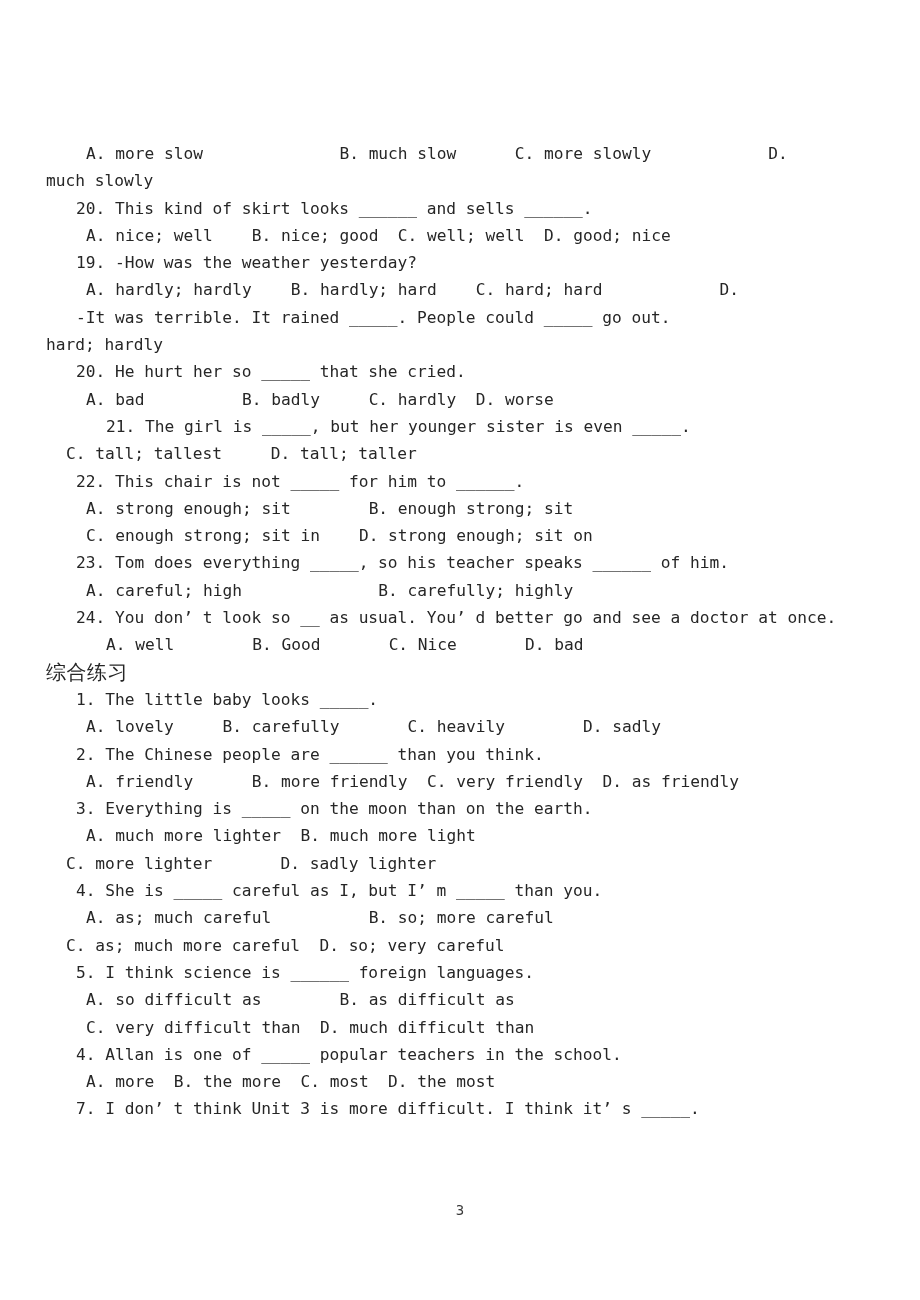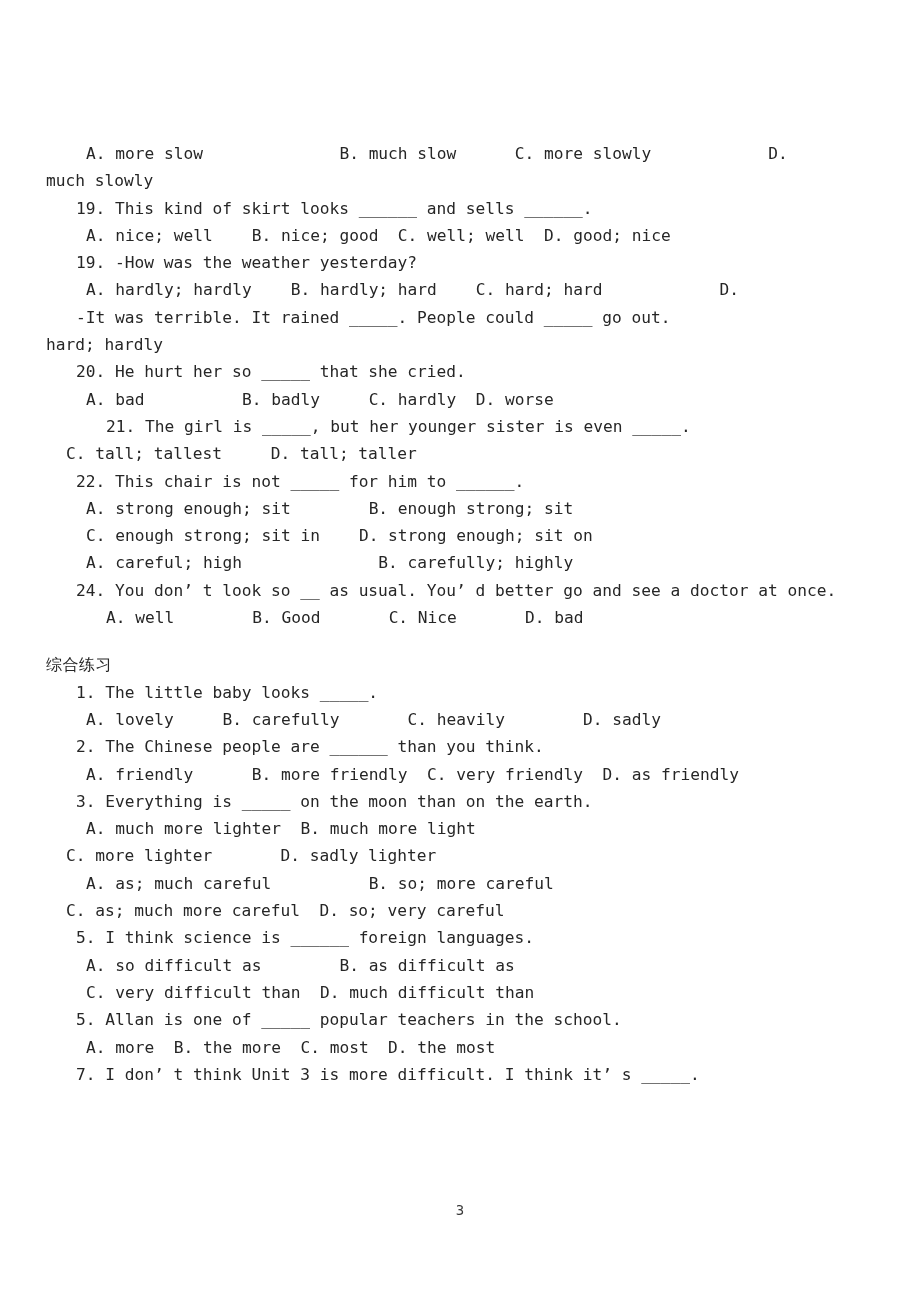--- a/index.html
+++ b/index.html
@@ -31,23 +31,22 @@
   .line {
     font-size: 16.2px;
     line-height: 27.3px;
     white-space: pre;
     letter-spacing: 0px;
     color: #262626;
     height: 27.3px;
   }
   .line.cn {
     font-family: "DejaVu Sans", "Liberation Sans", sans-serif;
-    font-size: 16px;
+    font-size: 20px;
     letter-spacing: 0.5px;
-    margin-top: 20px;
   }
   .ind-0 { padding-left: 0px; }
   .ind-1 { padding-left: 20px; }
   .ind-2 { padding-left: 30px; }
   .ind-3 { padding-left: 40px; }
   .ind-4 { padding-left: 60px; }
   .pagenum {
     position: absolute;
     left: 0;
     top: 1190px;
@@ -58,47 +57,49 @@
     color: #3a3a3a;
   }
 </style>
 </head>
 <body>
 
 <div class="page">
   <div class="content" id="body-lines">
       <div class="line ind-3">A. more slow              B. much slow      C. more slowly            D.</div>
       <div class="line ind-0">much slowly</div>
-      <div class="line ind-2">19. This kind of skirt looks ______ and sells ______.</div>
+      <div class="line ind-2">20. This kind of skirt looks ______ and sells ______.</div>
       <div class="line ind-3">A. nice; well    B. nice; good  C. well; well  D. good; nice</div>
       <div class="line ind-2">19. -How was the weather yesterday?</div>
       <div class="line ind-3">A. hardly; hardly    B. hardly; hard    C. hard; hard            D.</div>
       <div class="line ind-2">-It was terrible. It rained _____. People could _____ go out.</div>
       <div class="line ind-0">hard; hardly</div>
       <div class="line ind-2">20. He hurt her so _____ that she cried.</div>
       <div class="line ind-3">A. bad          B. badly     C. hardly  D. worse</div>
       <div class="line ind-4">21. The girl is _____, but her younger sister is even _____.</div>
       <div class="line ind-1">C. tall; tallest     D. tall; taller</div>
       <div class="line ind-2">22. This chair is not _____ for him to ______.</div>
       <div class="line ind-3">A. strong enough; sit        B. enough strong; sit</div>
       <div class="line ind-3">C. enough strong; sit in    D. strong enough; sit on</div>
+      <div class="line ind-2">23. Tom does everything _____, so his teacher speaks ______ of him.</div>
       <div class="line ind-3">A. careful; high              B. carefully; highly</div>
       <div class="line ind-2">24. You don’ t look so __ as usual. You’ d better go and see a doctor at once.</div>
       <div class="line ind-4">A. well        B. Good       C. Nice       D. bad</div>
       <div class="line cn ind-0">综合练习</div>
       <div class="line ind-2">1. The little baby looks _____.</div>
       <div class="line ind-3">A. lovely     B. carefully       C. heavily        D. sadly</div>
       <div class="line ind-2">2. The Chinese people are ______ than you think.</div>
       <div class="line ind-3">A. friendly      B. more friendly  C. very friendly  D. as friendly</div>
       <div class="line ind-2">3. Everything is _____ on the moon than on the earth.</div>
       <div class="line ind-3">A. much more lighter  B. much more light</div>
       <div class="line ind-1">C. more lighter       D. sadly lighter</div>
+      <div class="line ind-2">4. She is _____ careful as I, but I’ m _____ than you.</div>
       <div class="line ind-3">A. as; much careful          B. so; more careful</div>
       <div class="line ind-1">C. as; much more careful  D. so; very careful</div>
       <div class="line ind-2">5. I think science is ______ foreign languages.</div>
       <div class="line ind-3">A. so difficult as        B. as difficult as</div>
       <div class="line ind-3">C. very difficult than  D. much difficult than</div>
-      <div class="line ind-2">5. Allan is one of _____ popular teachers in the school.</div>
+      <div class="line ind-2">4. Allan is one of _____ popular teachers in the school.</div>
       <div class="line ind-3">A. more  B. the more  C. most  D. the most</div>
       <div class="line ind-2">7. I don’ t think Unit 3 is more difficult. I think it’ s _____.</div>
     </div>
   <div class="pagenum">3</div>
 </div>
 
 </body></html>

